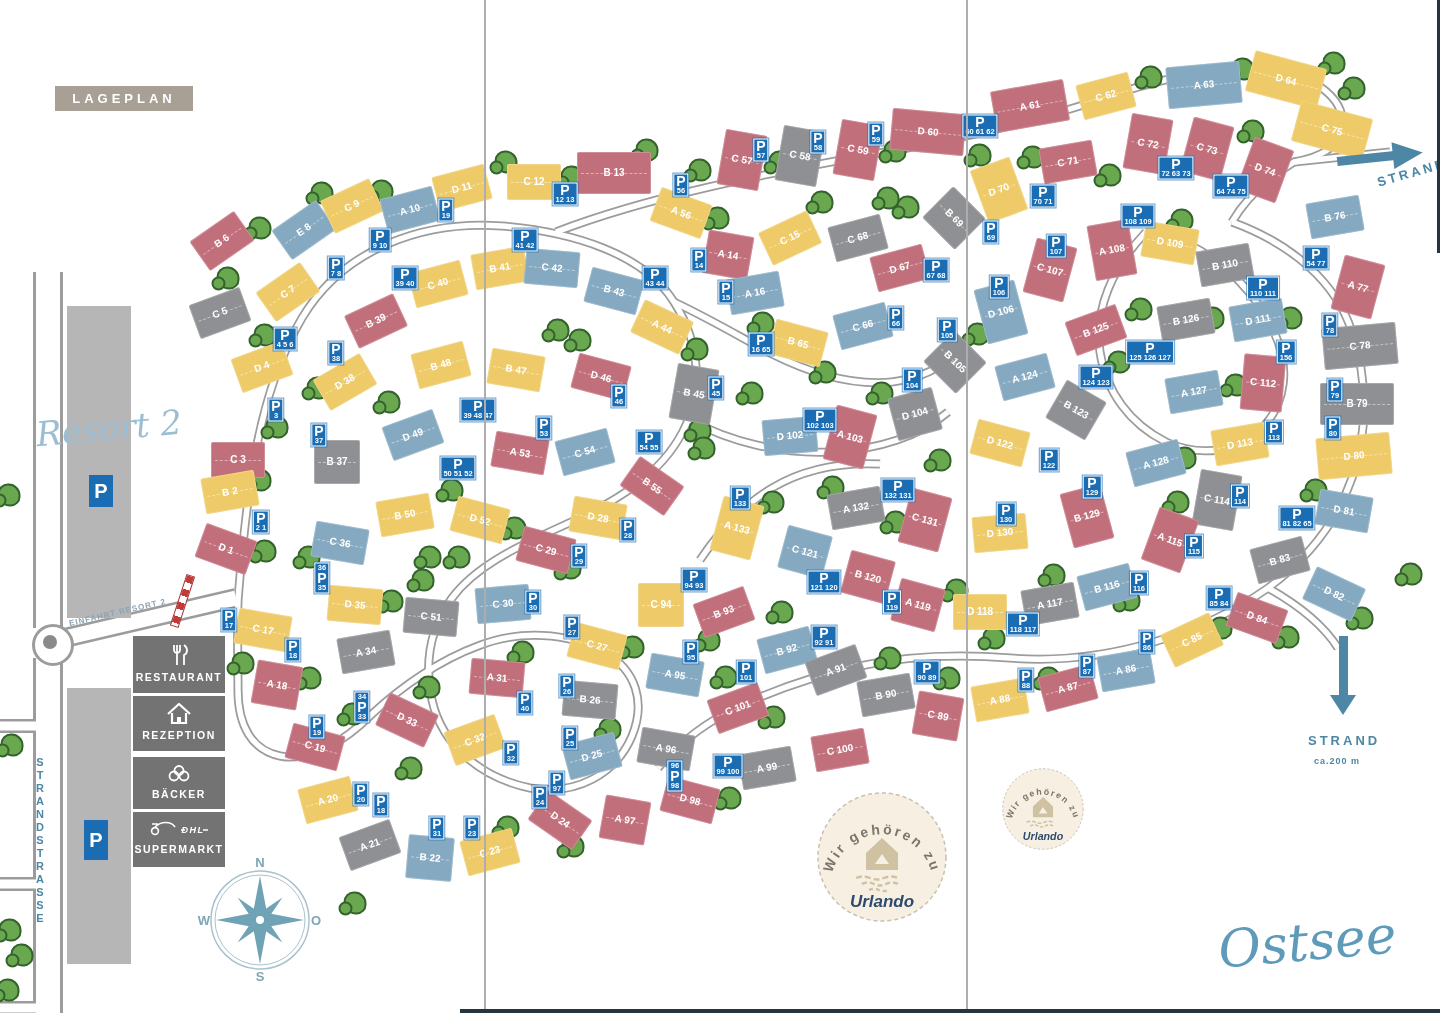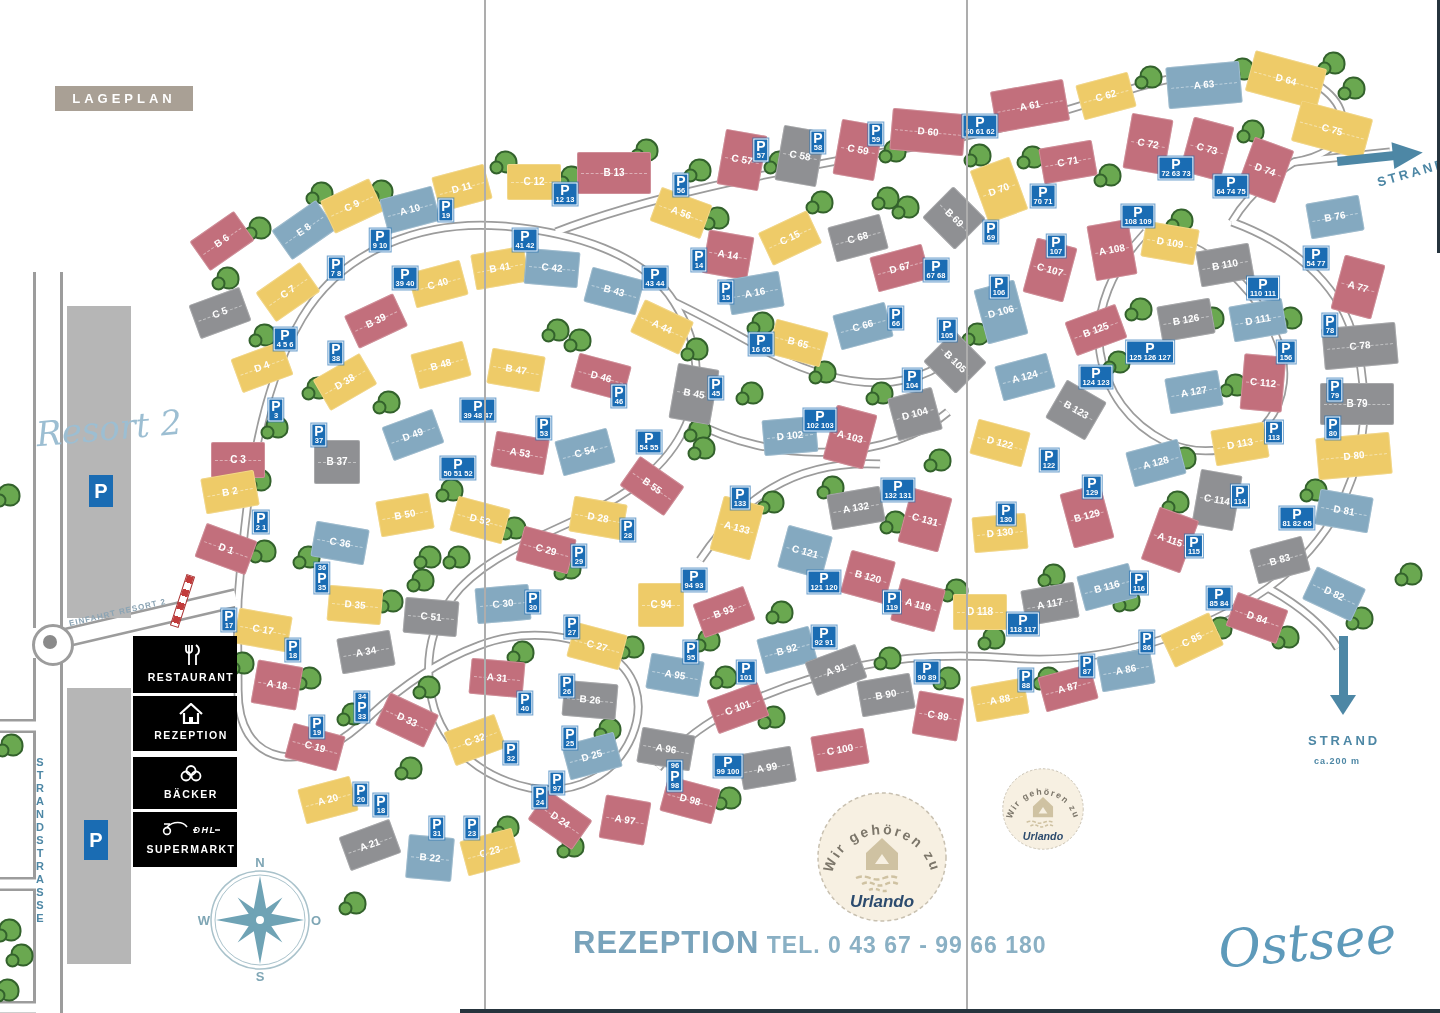--- a/index.html
+++ b/index.html
@@ -20,22 +20,22 @@
      font-weight:bold;font-size:11px;letter-spacing:1px;color:#4d87a5;z-index:4;}
   #einfahrt-label{left:68px;top:608px;transform:rotate(-13deg);font-weight:bold;font-size:8px;
      letter-spacing:1px;color:#8ba4b4;z-index:4;}
   #roundabout{left:32px;top:624px;width:36px;height:36px;background:#fff;border:3px solid #9c9c9c;
      border-radius:50%;z-index:2;}
   #roundabout::after{content:"";position:absolute;left:8px;top:8px;width:14px;height:14px;
      background:#8a8a8a;border-radius:50%;}
   #barrier{left:178px;top:574px;width:7px;height:52px;transform:rotate(18deg);
      background:repeating-linear-gradient(#c23b3b 0 7px,#fff 7px 14px);border:1px solid #a33;z-index:4;}
   
-  .fac{position:absolute;left:133px;width:92px;background:#000000;color:#fff;text-align:center;
-       font-weight:bold;letter-spacing:1.5px;font-size:10.5px;z-index:3;padding-left:12px;}
+  .fac{position:absolute;left:133px;width:92px;background:#737373;color:#fff;text-align:center;
+       font-weight:bold;letter-spacing:1.5px;font-size:10.5px;z-index:3;}
   .fac .ic{display:block;margin:7px auto 4px;}
   #spielplatz{position:absolute;left:133px;top:492px;width:70px;height:86px;background:#7cc6c0;
        color:#fff;font-weight:bold;font-size:8.5px;letter-spacing:1.5px;text-align:center;z-index:3;
        display:flex;align-items:center;justify-content:center;}
   
   .bld{position:absolute;display:flex;align-items:center;justify-content:center;text-align:center;
        color:#fff;font-weight:bold;font-size:10px;line-height:1.05;border-radius:2px;z-index:2;
        box-shadow:inset 0 0 0 1px rgba(255,255,255,.22);}
   .bld i{position:absolute;left:4px;right:4px;top:50%;border-top:1px dashed rgba(255,255,255,.45);}
   
@@ -829,19 +829,16 @@
     <text font-size="14" font-weight="bold" fill="#7c766a" letter-spacing="2.5">
       <textPath href="#arcSm" startOffset="50%" text-anchor="middle">Wir gehören zu</textPath>
     </text>
     <path d="M -16,-4 L 0,-19 L 16,-4 L 16,13 L -16,13 Z" fill="#cfc2a2"></path>
     <polygon points="0,-3 7,7 -7,7" fill="#f7f0e2"></polygon>
     <path d="M -26,21 q 7,-3 14,0 t 14,0 t 14,0" stroke="#cfc2a2" stroke-width="2.4" fill="none" stroke-dasharray="6 3"></path>
     <path d="M -20,27 q 6,-3 12,0 t 12,0 t 12,0" stroke="#cfc2a2" stroke-width="2.4" fill="none" stroke-dasharray="5 3"></path>
     <text y="50" text-anchor="middle" font-family="'DejaVu Serif',serif" font-style="italic" font-weight="bold" font-size="17" fill="#2c4b6e">Urlando</text>
   </svg>
 
-  <div id="footer-tel" class="abs">
-    <span class="big">REZEPTION</span><span class="small"> TEL. 0 43 67 - 99 66 180</span>
-  </div>
 
   <div id="ostsee" class="abs">Ostsee</div>
 
 </div>
 
 </body></html>

